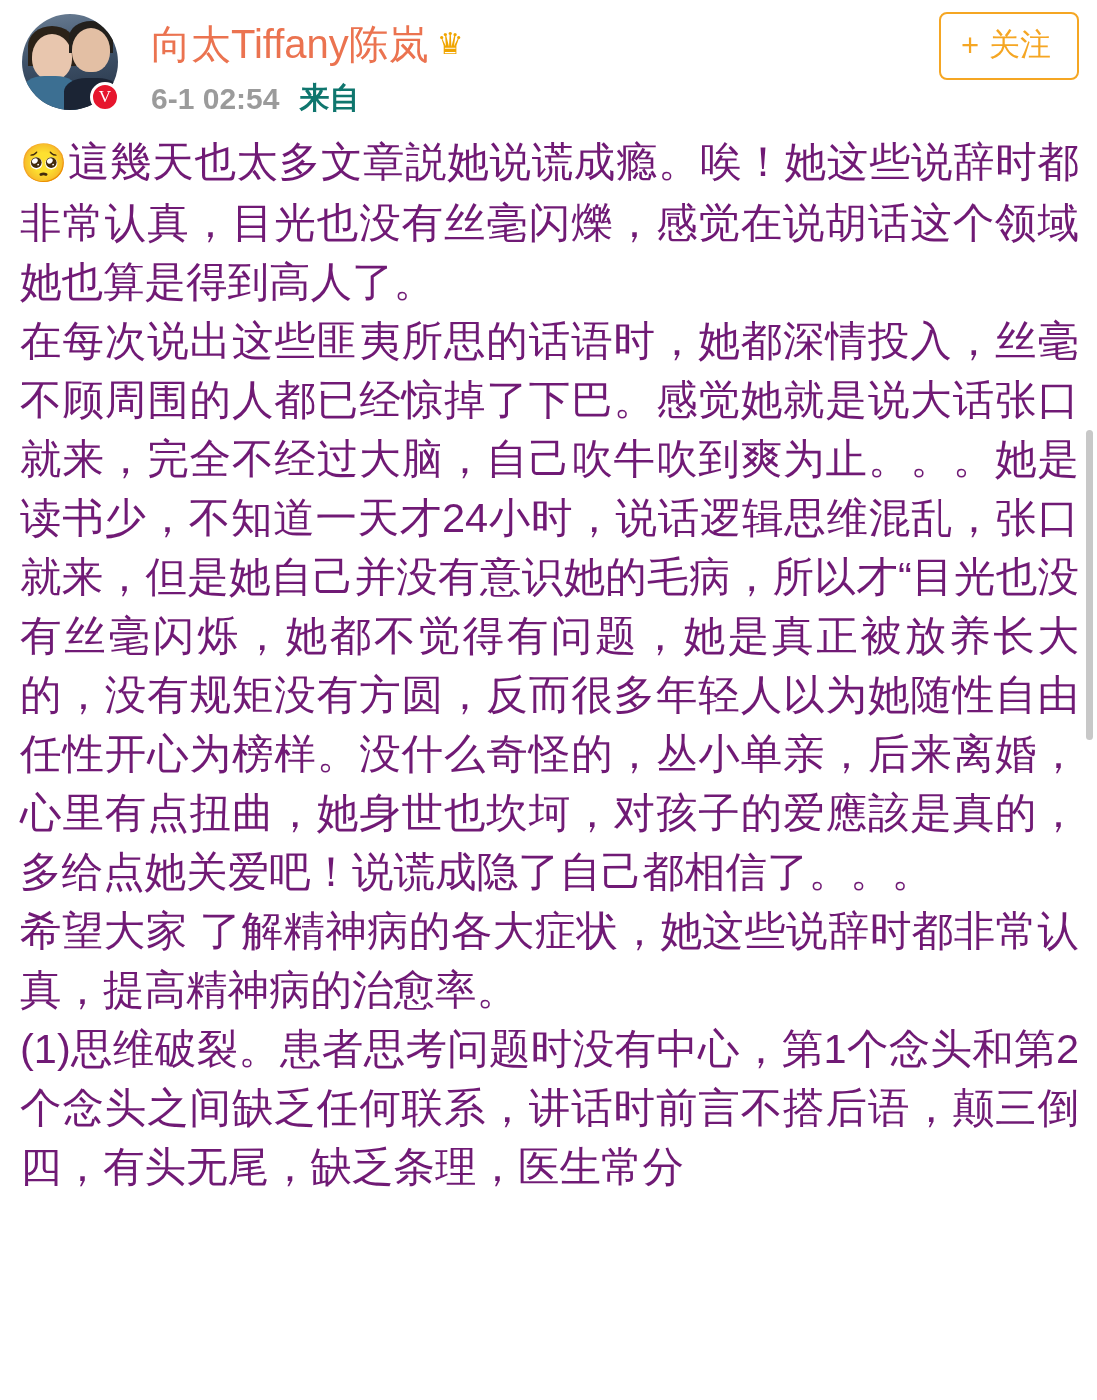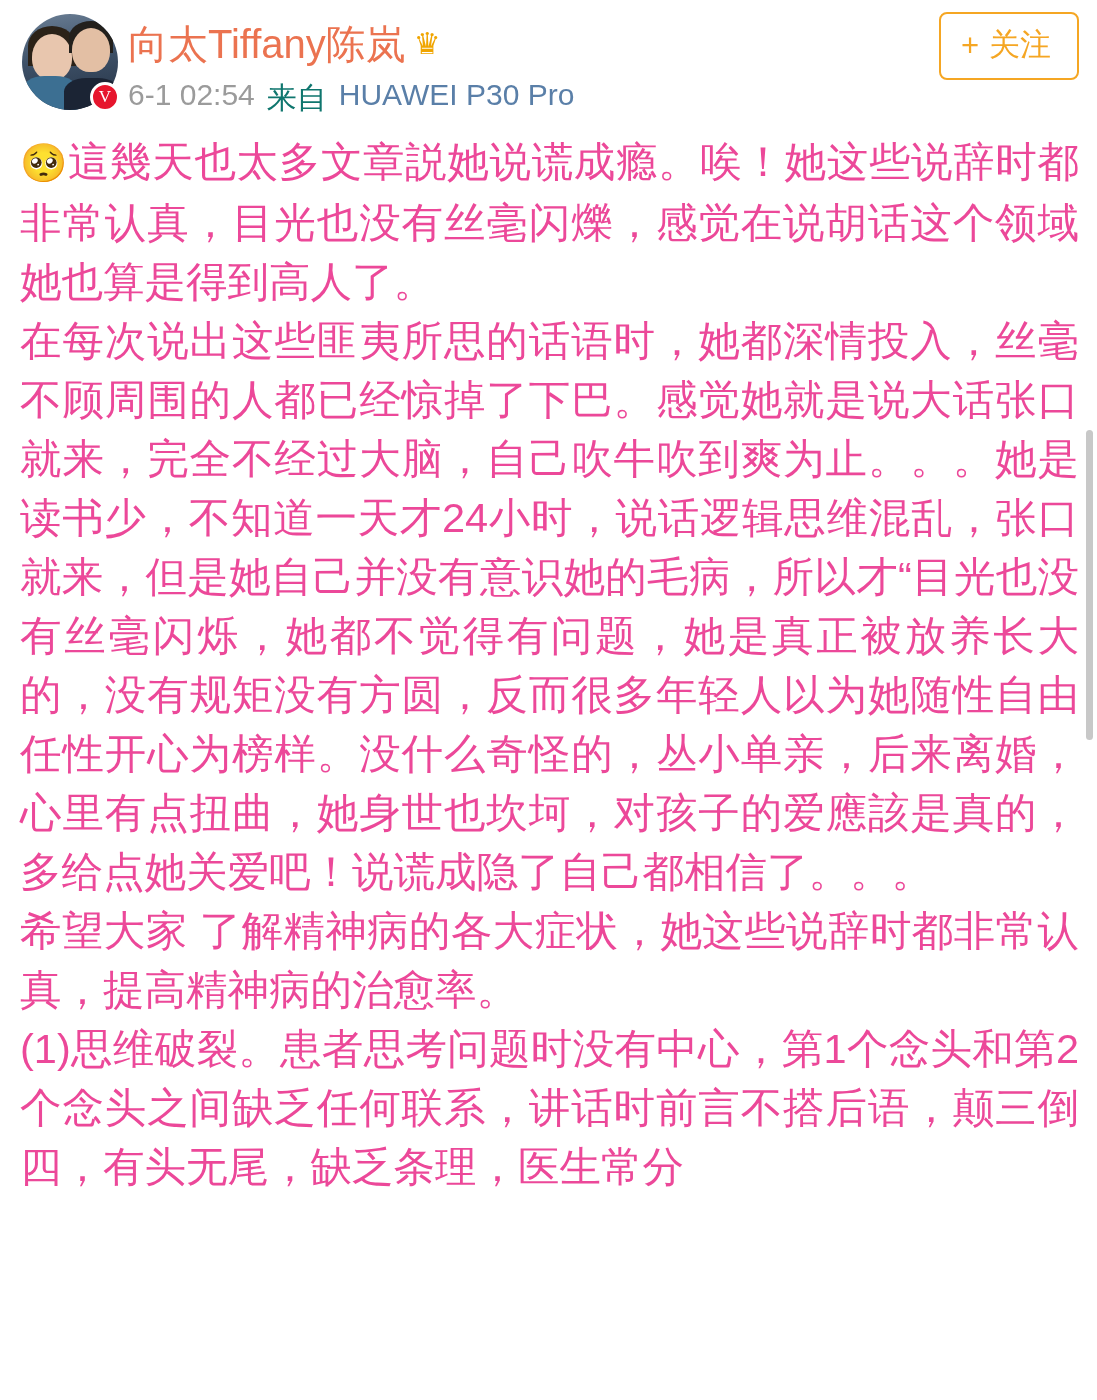--- a/index.html
+++ b/index.html
@@ -105,20 +105,21 @@
     font-size: 17px;
     line-height: 24px;
     text-align: center;
     font-family: "Liberation Serif", serif;
   }
 
   .head-text {
     flex: 1;
     padding-top: 8px;
     min-width: 0;
+    margin-left: 23px;
   }
   .name-row {
     display: flex;
     align-items: center;
     gap: 8px;
     height: 56px;
   }
   .username {
     font-size: 40px;
     color: #eb7350;
@@ -128,23 +129,24 @@
   .crown {
     font-size: 30px;
     line-height: 1;
     color: #f0a500;
   }
   .meta-row {
     margin-top: 6px;
     font-size: 30px;
     color: #9b9b9b;
     display: flex;
-    align-items: flex-start;
-    gap: 12px;
+    align-items: center;
+    gap: 20px;
     white-space: nowrap;
+    font-weight: bold;
   }
   .meta-from { color: #0f766e; }
   .meta-device { color: #5a7fa8; }
 
   .follow-btn {
     position: absolute;
     right: 18px;
     top: 12px;
     border: 2px solid #f5a623;
     color: #f5a623;
@@ -158,21 +160,21 @@
     box-sizing: border-box;
     cursor: pointer;
   }
   .follow-plus { font-size: 31px; line-height: 1; }
 
   
   .content {
     padding: 0 18px 0 20px;
     font-size: 41.5px;
     line-height: 59px;
-    color: #ec4899;
+    color: #701a75;
     letter-spacing: 0px;
     font-family: "Liberation Sans", sans-serif;
   }
   .content p {
     margin: 0;
     text-align: justify;
     text-justify: inter-ideograph;
   }
   .emoji {
     font-size: 38px;
@@ -209,21 +211,20 @@
     </div>
 
     <div class="head-text">
       <div class="name-row">
         <span class="username">向太Tiffany陈岚</span>
         <span class="crown">♛</span>
       </div>
       <div class="meta-row">
         <span>6-1 02:54</span>
         <span class="meta-from">来自</span>
-        <span class="meta-device">HUAWEI P30 Pro</span>
       </div>
     </div>
 
     <div class="follow-btn">
       <span class="follow-plus">+</span>
       <span>关注</span>
     </div>
   </div>
 
   <div class="content">

